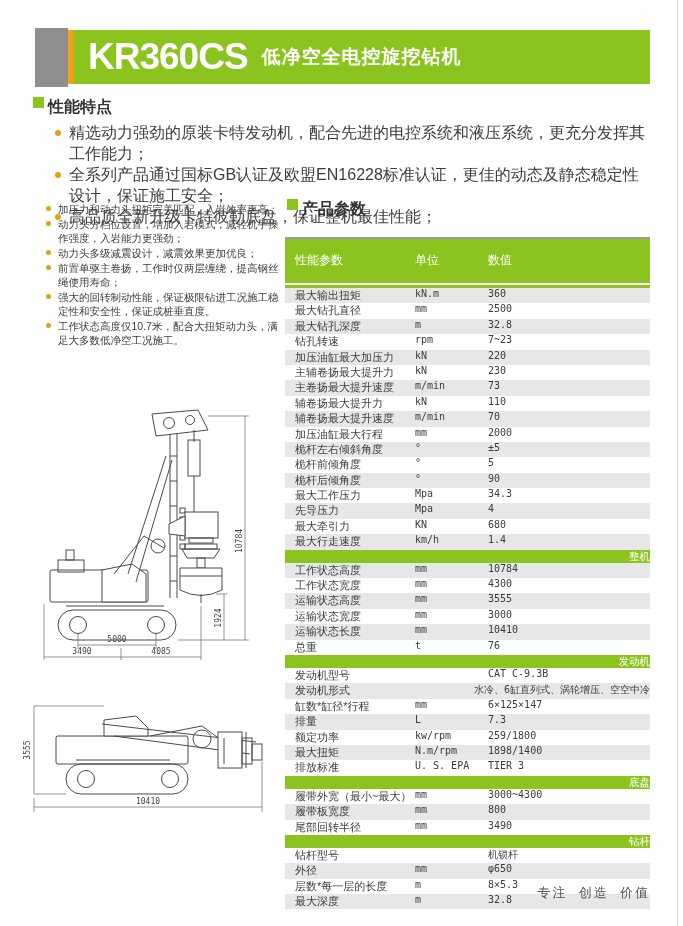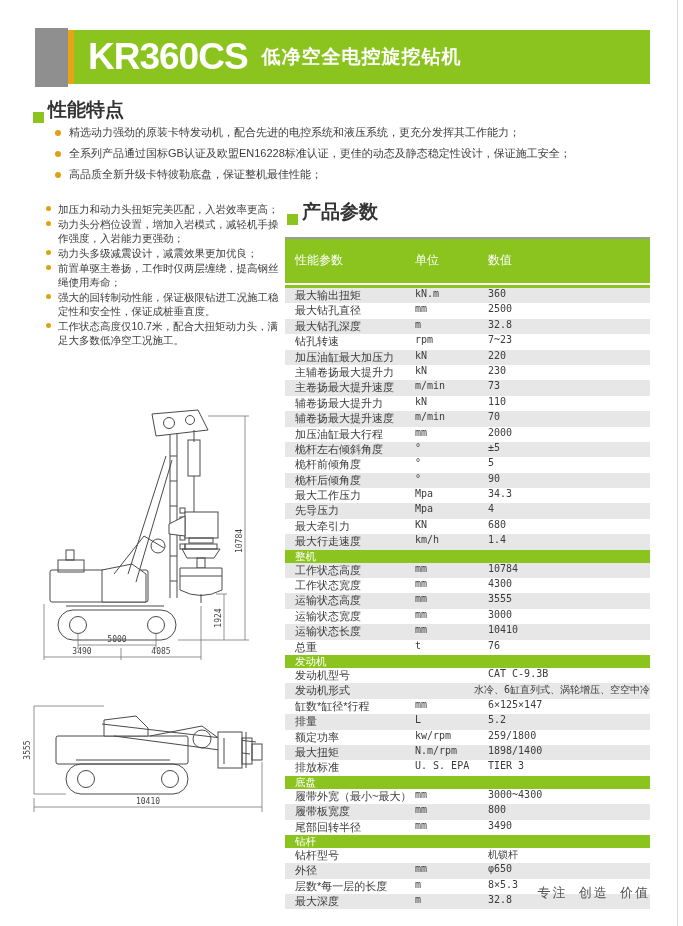--- a/index.html
+++ b/index.html
@@ -12,46 +12,46 @@
 
   
   .banner-gray{position:absolute;left:35px;top:28px;width:33px;height:59px;background:#8f8f8f;}
   .banner-orange{position:absolute;left:68px;top:30px;width:6px;height:54px;background:#e8a317;}
   .banner-green{position:absolute;left:74px;top:30px;width:576px;height:54px;background:#8cc41f;
     display:flex;align-items:center;padding-left:14px;box-sizing:border-box;}
   .banner-green .model{font-size:37px;font-weight:bold;color:#fff;letter-spacing:-1px;line-height:54px;}
   .banner-green .subtitle{font-size:19px;color:#fff;margin-left:14px;font-weight:bold;letter-spacing:1px;}
 
   
-  .sec-title{position:absolute;display:flex;align-items:flex-end;font-weight:bold;font-size:19px;color:#333;}
+  .sec-title{position:absolute;display:flex;align-items:flex-start;font-weight:bold;font-size:16px;color:#333;}
   .sec-title .sq{width:11px;height:11px;background:#8cc41f;margin-right:4px;flex:none;}
   #features-title{left:33px;top:97px;}
   #params-title{left:287px;top:199px;}
 
   
   .features{position:absolute;left:55px;top:122px;width:590px;}
-  .feature-item{position:relative;padding-left:14px;font-size:11px;line-height:21px;color:#3c3c3c;}
+  .feature-item{position:relative;padding-left:14px;font-size:16px;line-height:21px;color:#3c3c3c;}
   .feature-item::before{content:"";position:absolute;left:0;top:8px;width:6px;height:6px;border-radius:50%;background:#dfa112;}
 
   
   .side-notes{position:absolute;left:45px;top:202px;width:237px;}
   .note-item{position:relative;padding-left:13px;font-size:10.5px;line-height:14px;margin-bottom:1px;color:#3c3c3c;}
   .note-item::before{content:"";position:absolute;left:1px;top:4px;width:5px;height:5px;border-radius:50%;background:#dfa112;}
 
   
   .param-table{position:absolute;left:285px;top:237px;width:365px;font-size:11px;}
   .thead{background:#8cc41f;border-top:2px solid #9a9a9a;padding:5px 0 3px 0;}
   .thead-inner{display:flex;border-bottom:2px solid #ffffff;padding-bottom:14px;color:#fff;font-size:12px;margin-top:8px;}
   .c1{width:130px;padding-left:10px;box-sizing:border-box;white-space:nowrap;}
   .c2{width:73px;box-sizing:border-box;white-space:nowrap;}
   .c3{flex:1;box-sizing:border-box;white-space:nowrap;}
   .data-row{display:flex;height:15.4px;background:#fff;}
   .data-row.stripe{background:#e7e7e7;}
   .data-row .c2,.data-row .c3{font-family:"DejaVu Sans Mono","Liberation Mono",monospace;font-size:10px;}
-  .sec-row{height:13px;line-height:13px;background:#8cc41f;color:#fff;padding-left:10px;font-size:10.5px;}
+  .sec-row{height:13px;line-height:13px;background:#8cc41f;color:#fff;padding-left:10px;font-size:10.5px;text-align:right;}
 
   
   .diagram{position:absolute;}
   #diagram-working{left:36px;top:386px;}
   #diagram-transport{left:20px;top:686px;}
   svg text{font-family:"DejaVu Sans Mono","Liberation Mono",monospace;fill:#444;}
 
   
   .footer{position:absolute;top:884px;right:33px;font-size:13px;color:#555;white-space:pre;letter-spacing:2px;margin-left:32px;}
 </style>
@@ -307,21 +307,21 @@
           <span class="c3">水冷、6缸直列式、涡轮增压、空空中冷</span>
         </div>
         <div class="data-row">
           <span class="c1">缸数*缸径*行程</span>
           <span class="c2">mm</span>
           <span class="c3">6×125×147</span>
         </div>
         <div class="data-row stripe">
           <span class="c1">排量</span>
           <span class="c2">L</span>
-          <span class="c3">5.2</span>
+          <span class="c3">7.3</span>
         </div>
         <div class="data-row">
           <span class="c1">额定功率</span>
           <span class="c2">kw/rpm</span>
           <span class="c3">259/1800</span>
         </div>
         <div class="data-row stripe">
           <span class="c1">最大扭矩</span>
           <span class="c2">N.m/rpm</span>
           <span class="c3">1898/1400</span>

